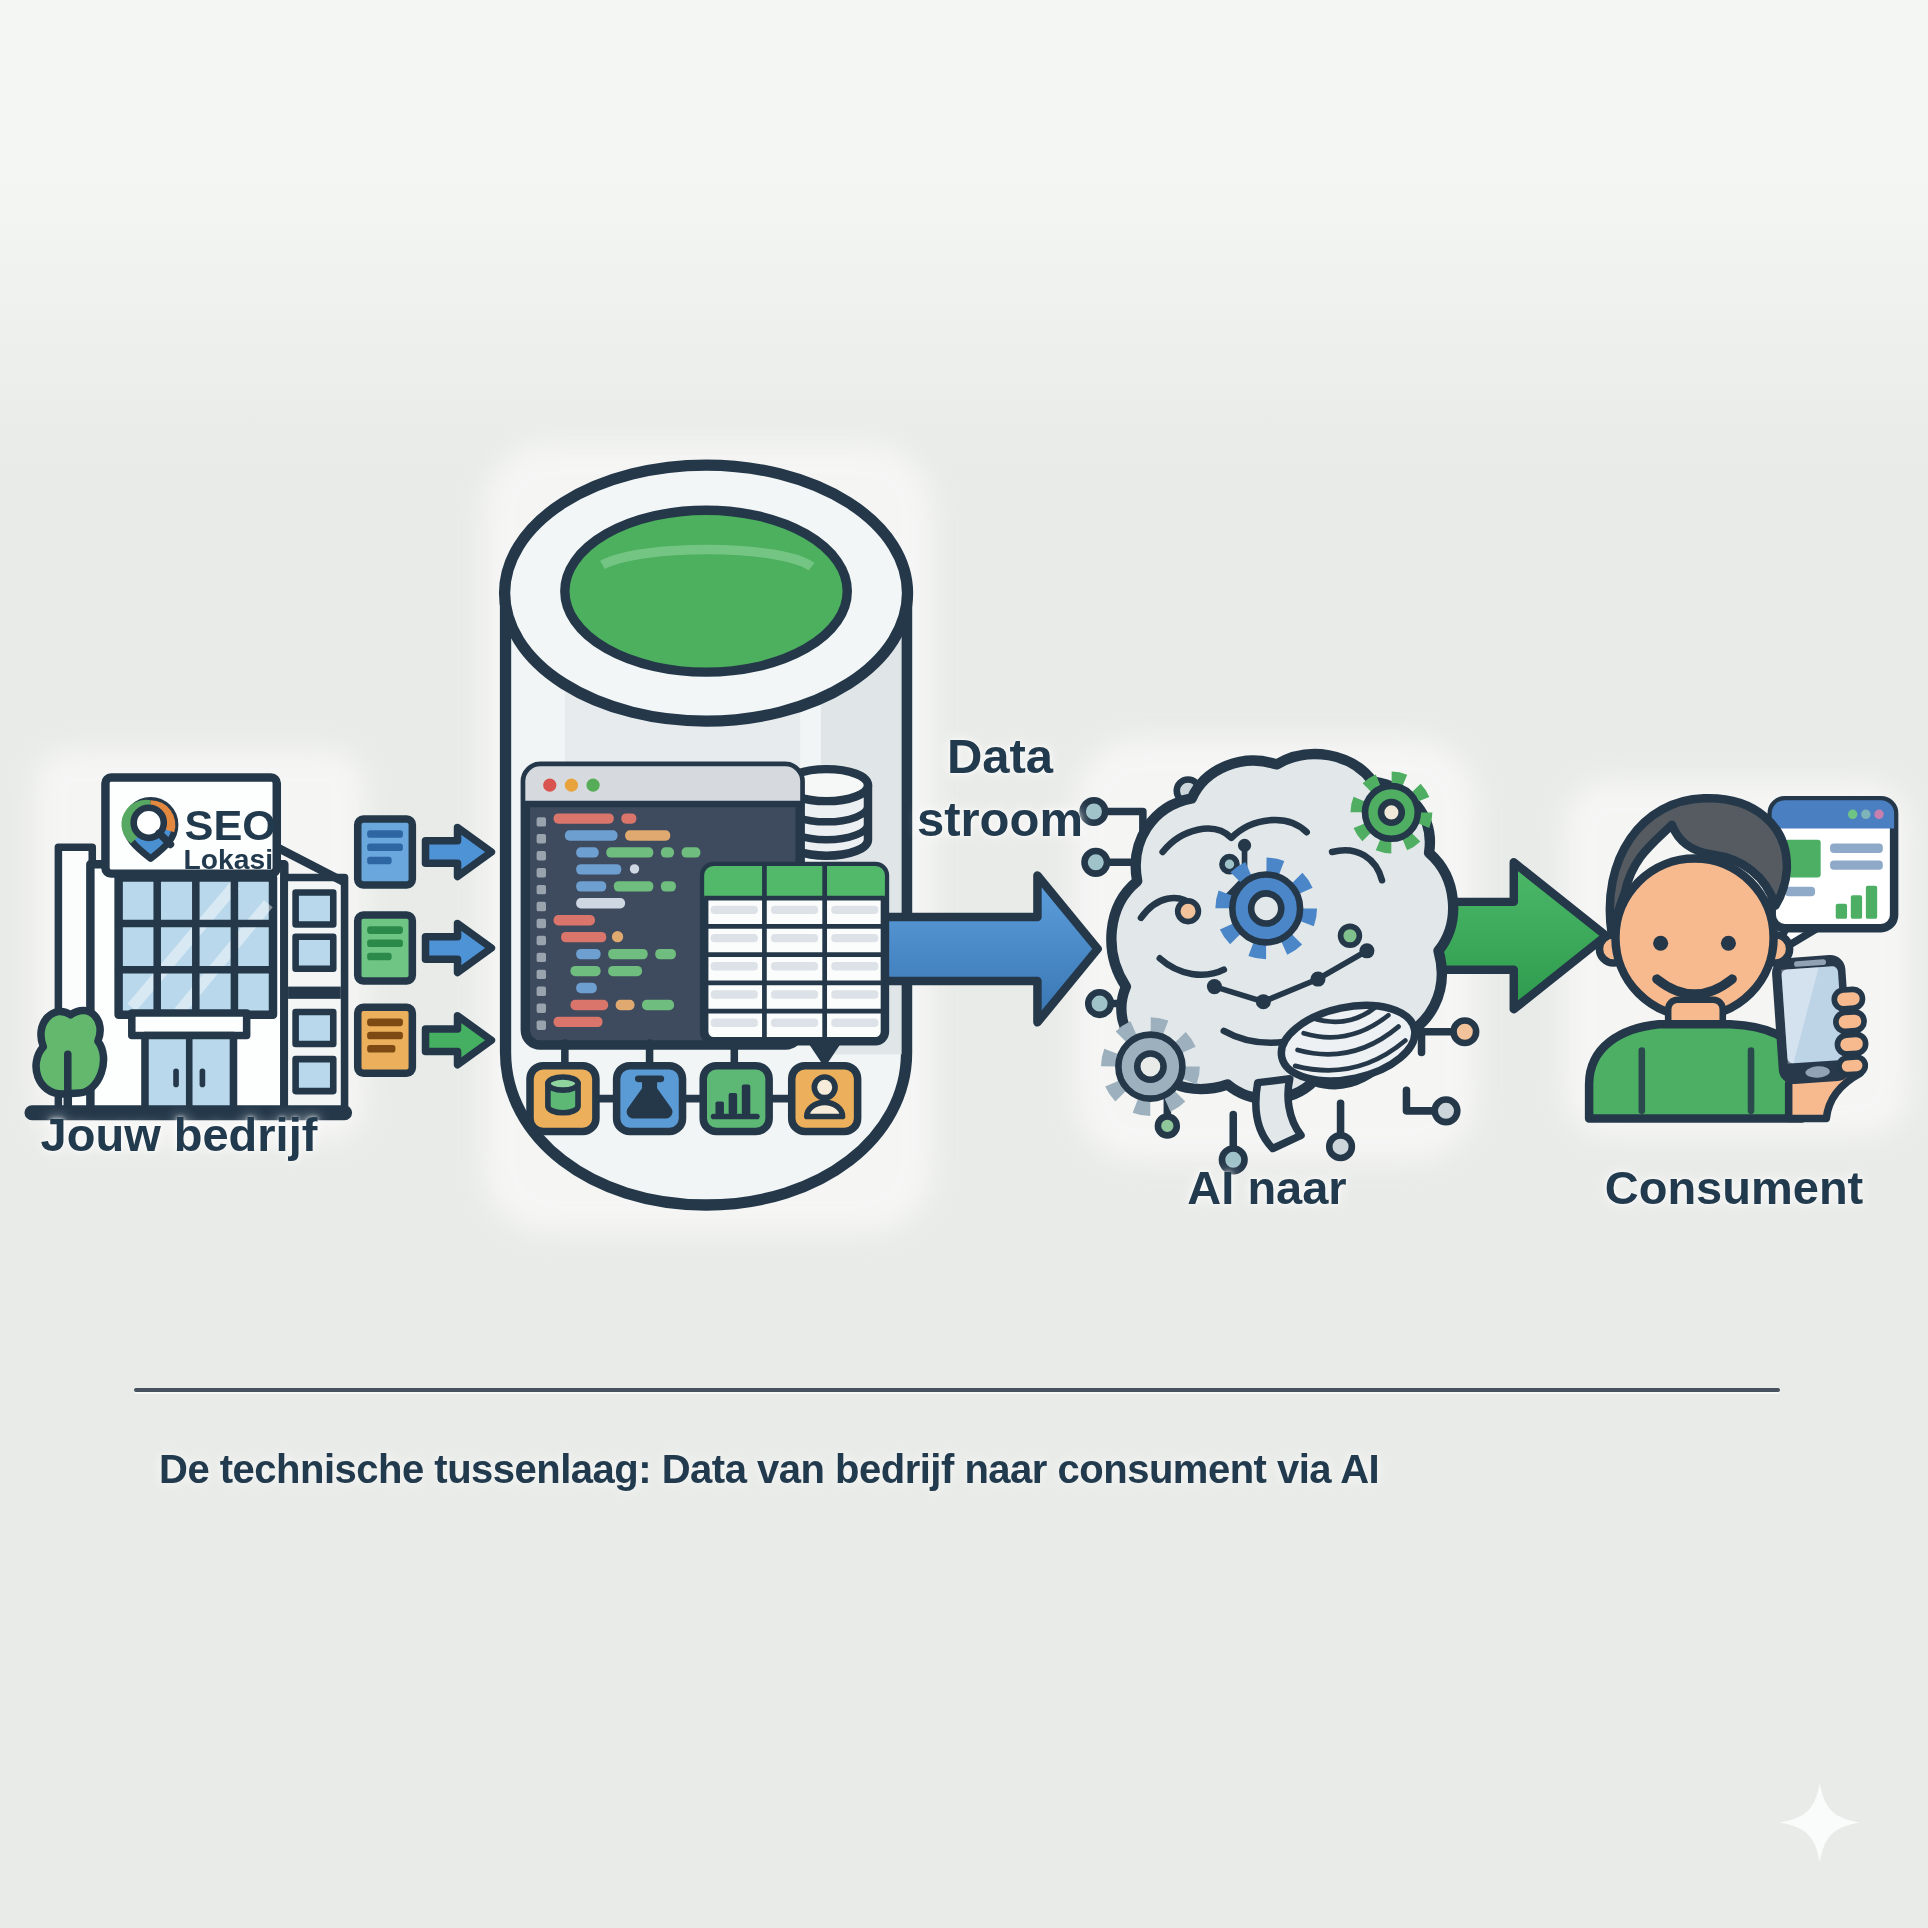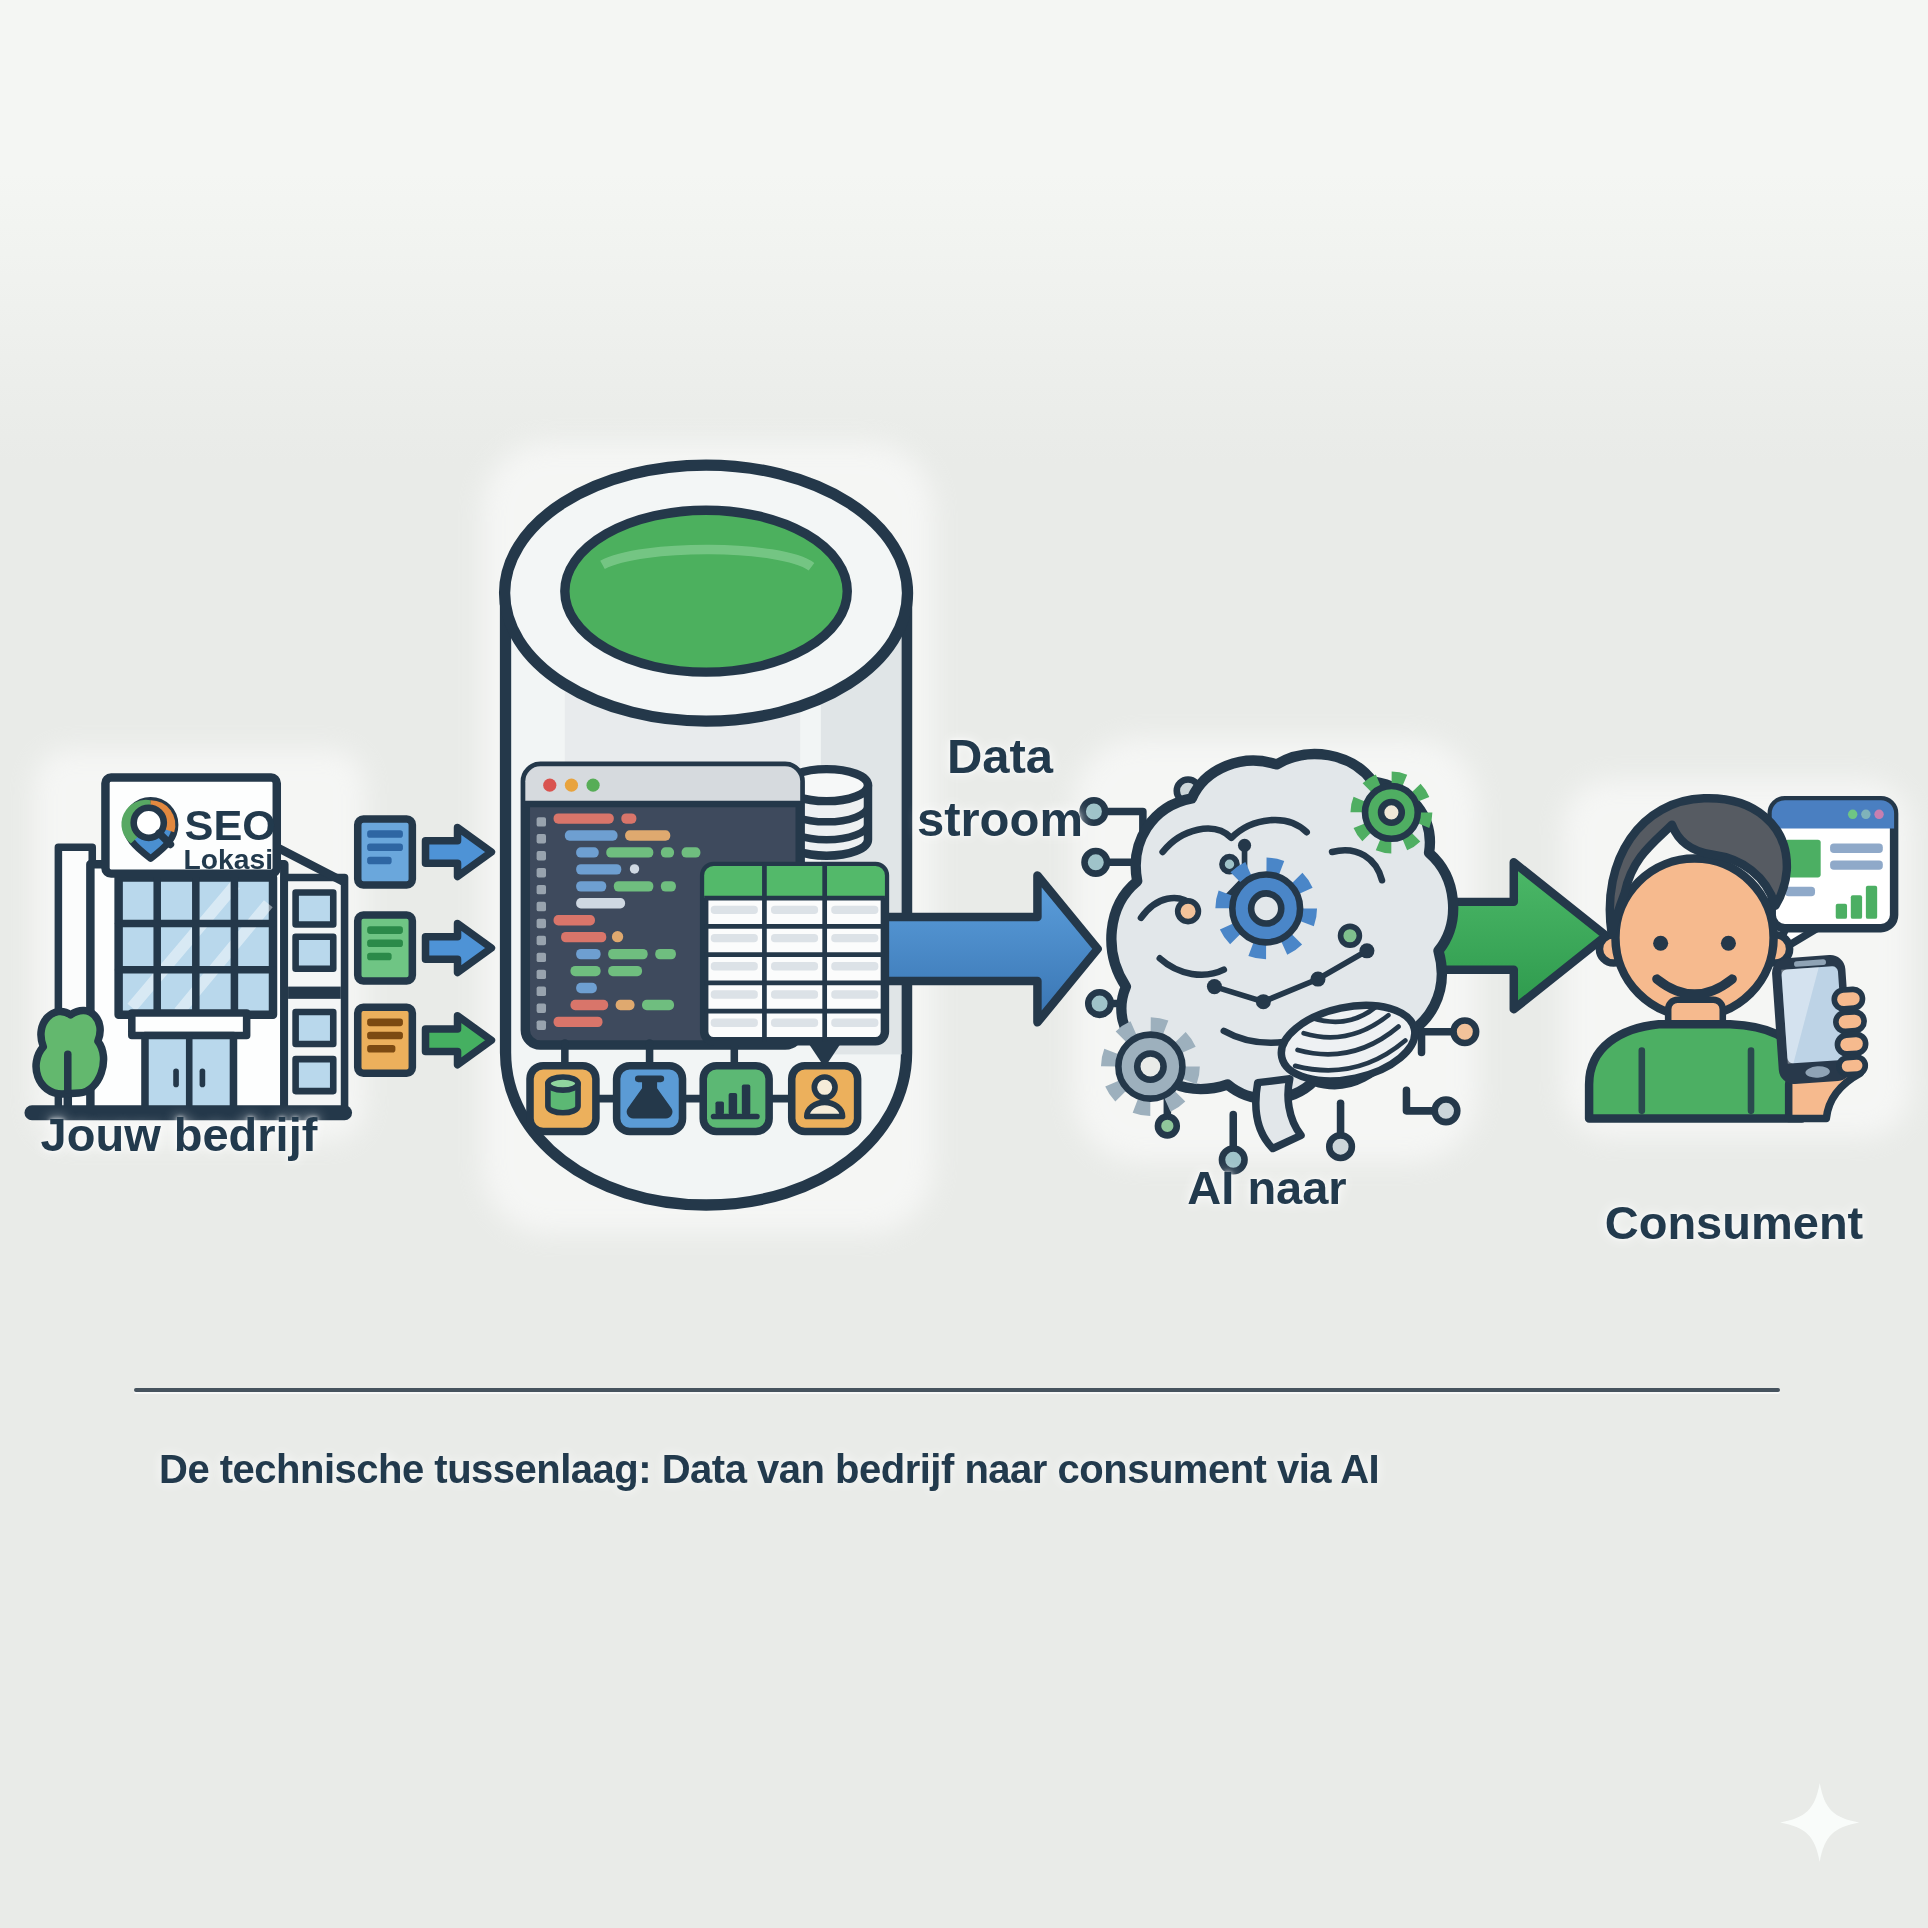--- a/index.html
+++ b/index.html
@@ -392,19 +392,19 @@
     </g>
   </g>
 
   <path fill="#fafdfb" opacity=".95" d="M1933,1894 C1938,1922 1948,1931 1975,1936 C1948,1941 1938,1950 1933,1978 C1928,1950 1918,1941 1891,1936 C1918,1931 1928,1922 1933,1894 Z"></path>
 </svg>
 
 <div class="lbl" style="left:179px;top:1100px;">Jouw bedrijf</div>
 <div class="lbl flow-lbl" style="left:1000px;top:725px;">Data
 stroom</div>
 <div class="lbl" style="left:1267px;top:1153px;">AI naar</div>
-<div class="lbl" style="left:1734px;top:1153px;margin-top:35px;">Consument</div>
+<div class="lbl" style="left:1734px;top:1153px;">Consument</div>
 
 <div class="divider"></div>
 <div class="caption">De technische tussenlaag: Data van bedrijf naar consument via AI</div>
 
 </div>
 
 
 </body></html>

